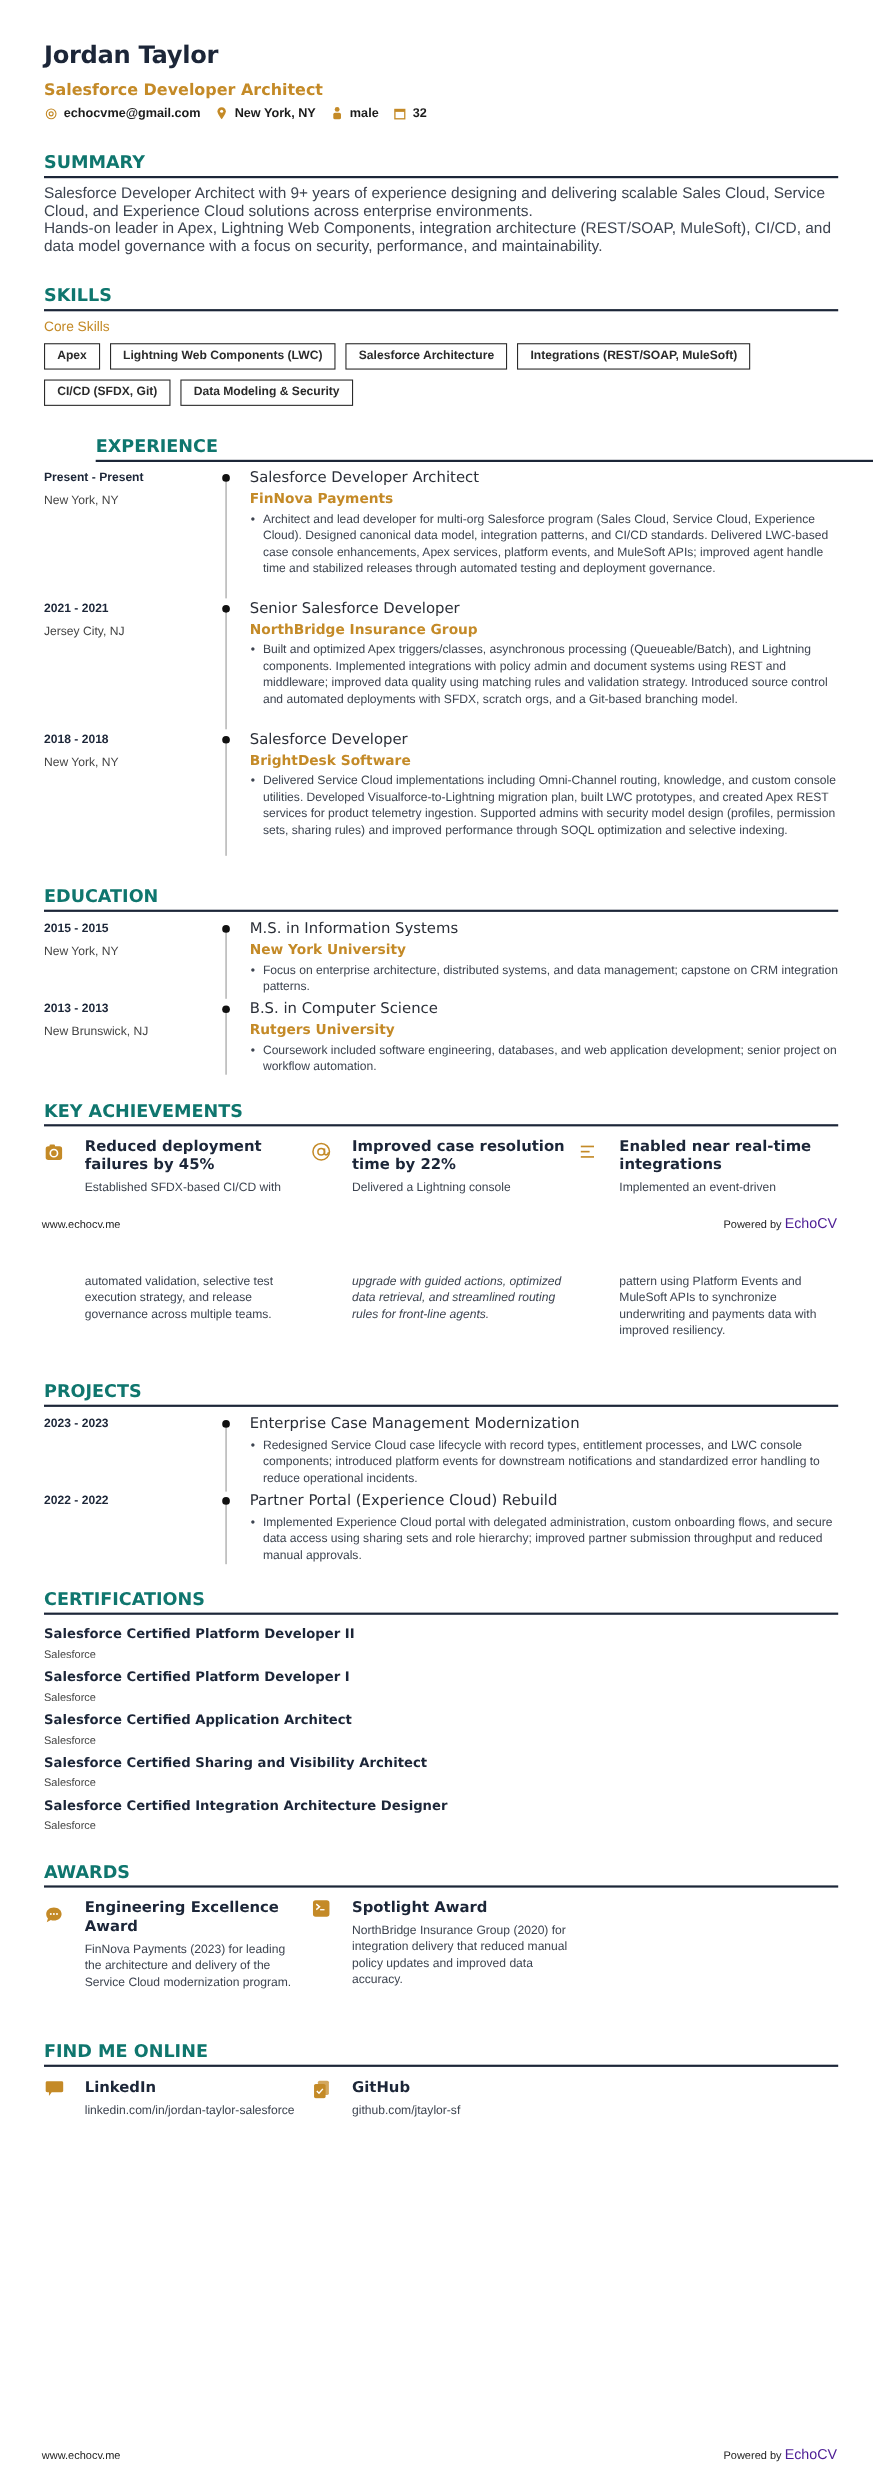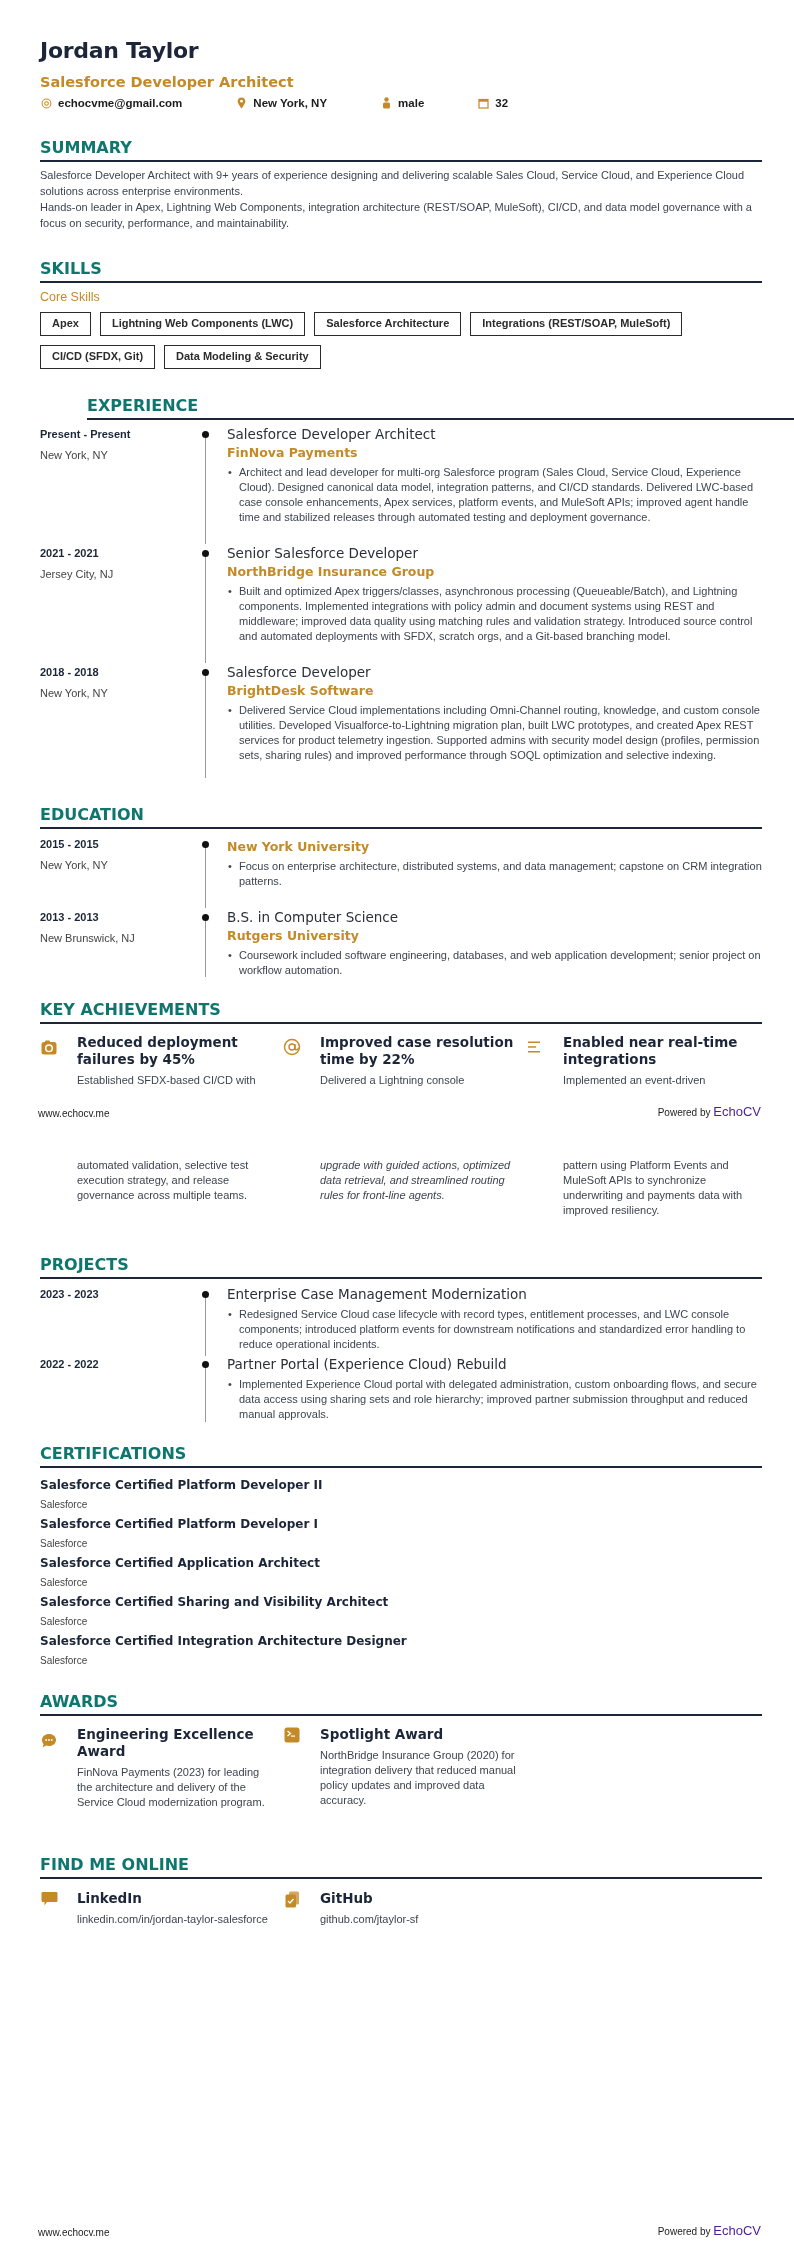--- a/index.html
+++ b/index.html
@@ -10,28 +10,28 @@
     position: relative;
     font-family: "Liberation Sans", sans-serif;
     color: #333a44;
     overflow: hidden;
   }
   .page { position: absolute; left: 40px; width: 722px; }
 
   
   .name { position: absolute; top: 38px; left: 40px; font-family: "DejaVu Sans", sans-serif; font-weight: bold; font-size: 22px; color: #1c2638; letter-spacing: -0.3px; }
   .role { position: absolute; top: 74px; left: 40px; font-family: "DejaVu Sans", sans-serif; font-weight: bold; font-size: 14.5px; color: #c48a27; }
-  .contacts { position: absolute; top: 97px; left: 40px; display: flex; align-items: center; font-size: 11.5px; font-weight: bold; color: #1c1c1c; gap: 40px; }
+  .contacts { position: absolute; top: 97px; left: 40px; display: flex; align-items: center; font-size: 11.5px; font-weight: bold; color: #1c1c1c; }
   .contact { display: flex; align-items: center; margin-right: 13px; }
   .contact .ic { width: 12px; height: 12px; margin-right: 6px; display: inline-flex; align-items: center; justify-content: center; }
 
   
   .sec-title { position: absolute; left: 40px; width: 722px; font-family: "DejaVu Sans", sans-serif; font-weight: bold; font-size: 16px; color: #0f766e; border-bottom: 2.5px solid #1c2638; padding-bottom: 3px; }
 
-  .para { font-size: 11px; line-height: 15.5px; color: #3d4450; }
+  .para { font-size: 14px; line-height: 15.5px; color: #3d4450; }
 
   
   .skills-label { position: absolute; left: 40px; top: 290px; font-size: 12.5px; color: #c48a27; }
   .chips { position: absolute; left: 40px; top: 312px; width: 722px; display: flex; flex-wrap: wrap; }
   .chip { border: 1.5px solid #2b2b2b; padding: 0 11px; height: 24px; line-height: 21px; font-size: 11px; font-weight: bold; color: #2b2b2b; margin-right: 9px; margin-bottom: 9px; }
 
   
   .entry { position: absolute; left: 40px; width: 722px; }
   .entry .left { position: absolute; left: 0; top: 0; width: 150px; }
   .entry .date { font-size: 11px; font-weight: bold; color: #1c2638; }
@@ -173,20 +173,21 @@
 <div class="sec-title" style="top:805px;">EDUCATION</div>
 
 <div class="entry" style="top:838px;">
   <div class="left">
     <div class="date">2015 - 2015</div>
     <div class="loc">New York, NY</div>
   </div>
   <div class="line" style="height:66px;"></div>
   <div class="dot"></div>
   <div class="right">
+    <div class="title">M.S. in Information Systems</div>
     <div class="org">New York University</div>
     <ul class="bullets">
         <li>Focus on enterprise architecture, distributed systems, and data management; capstone on CRM integration patterns.</li>
       </ul>
   </div>
 </div>
 
 <div class="entry" style="top:911px;">
   <div class="left">
     <div class="date">2013 - 2013</div>

